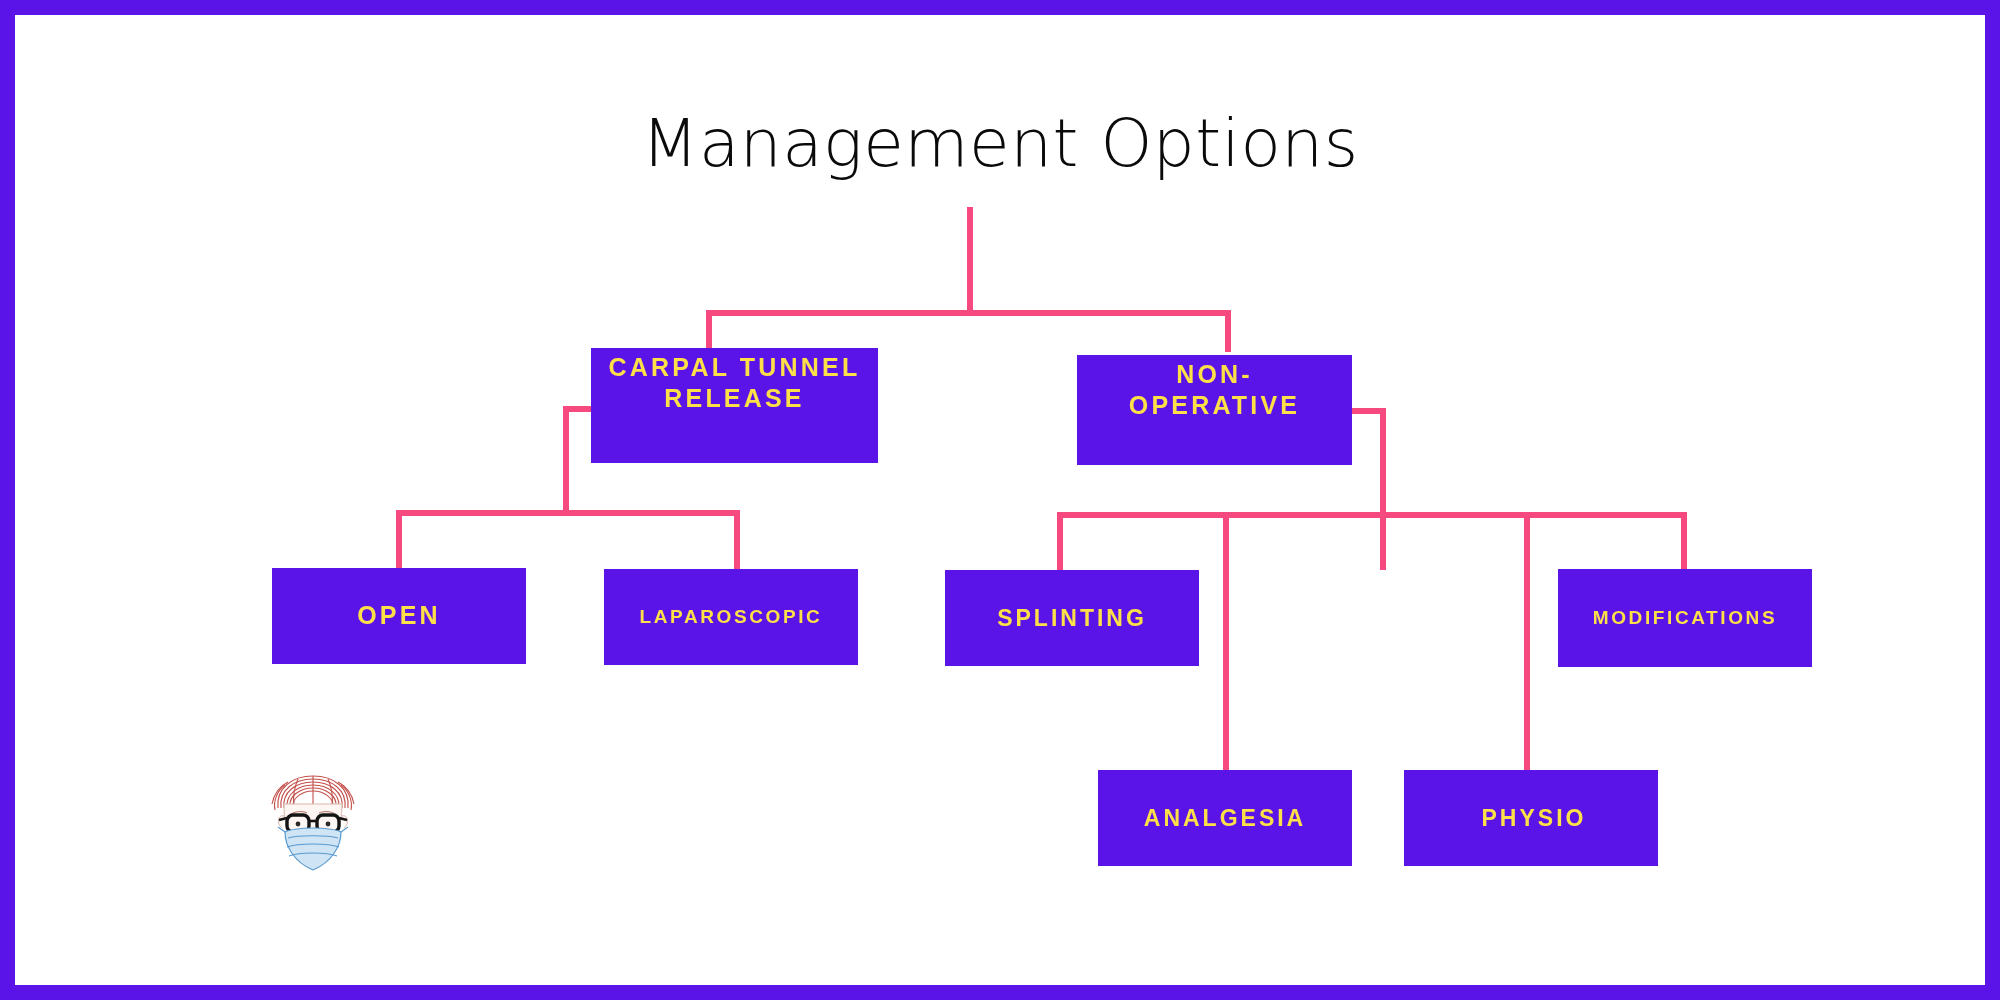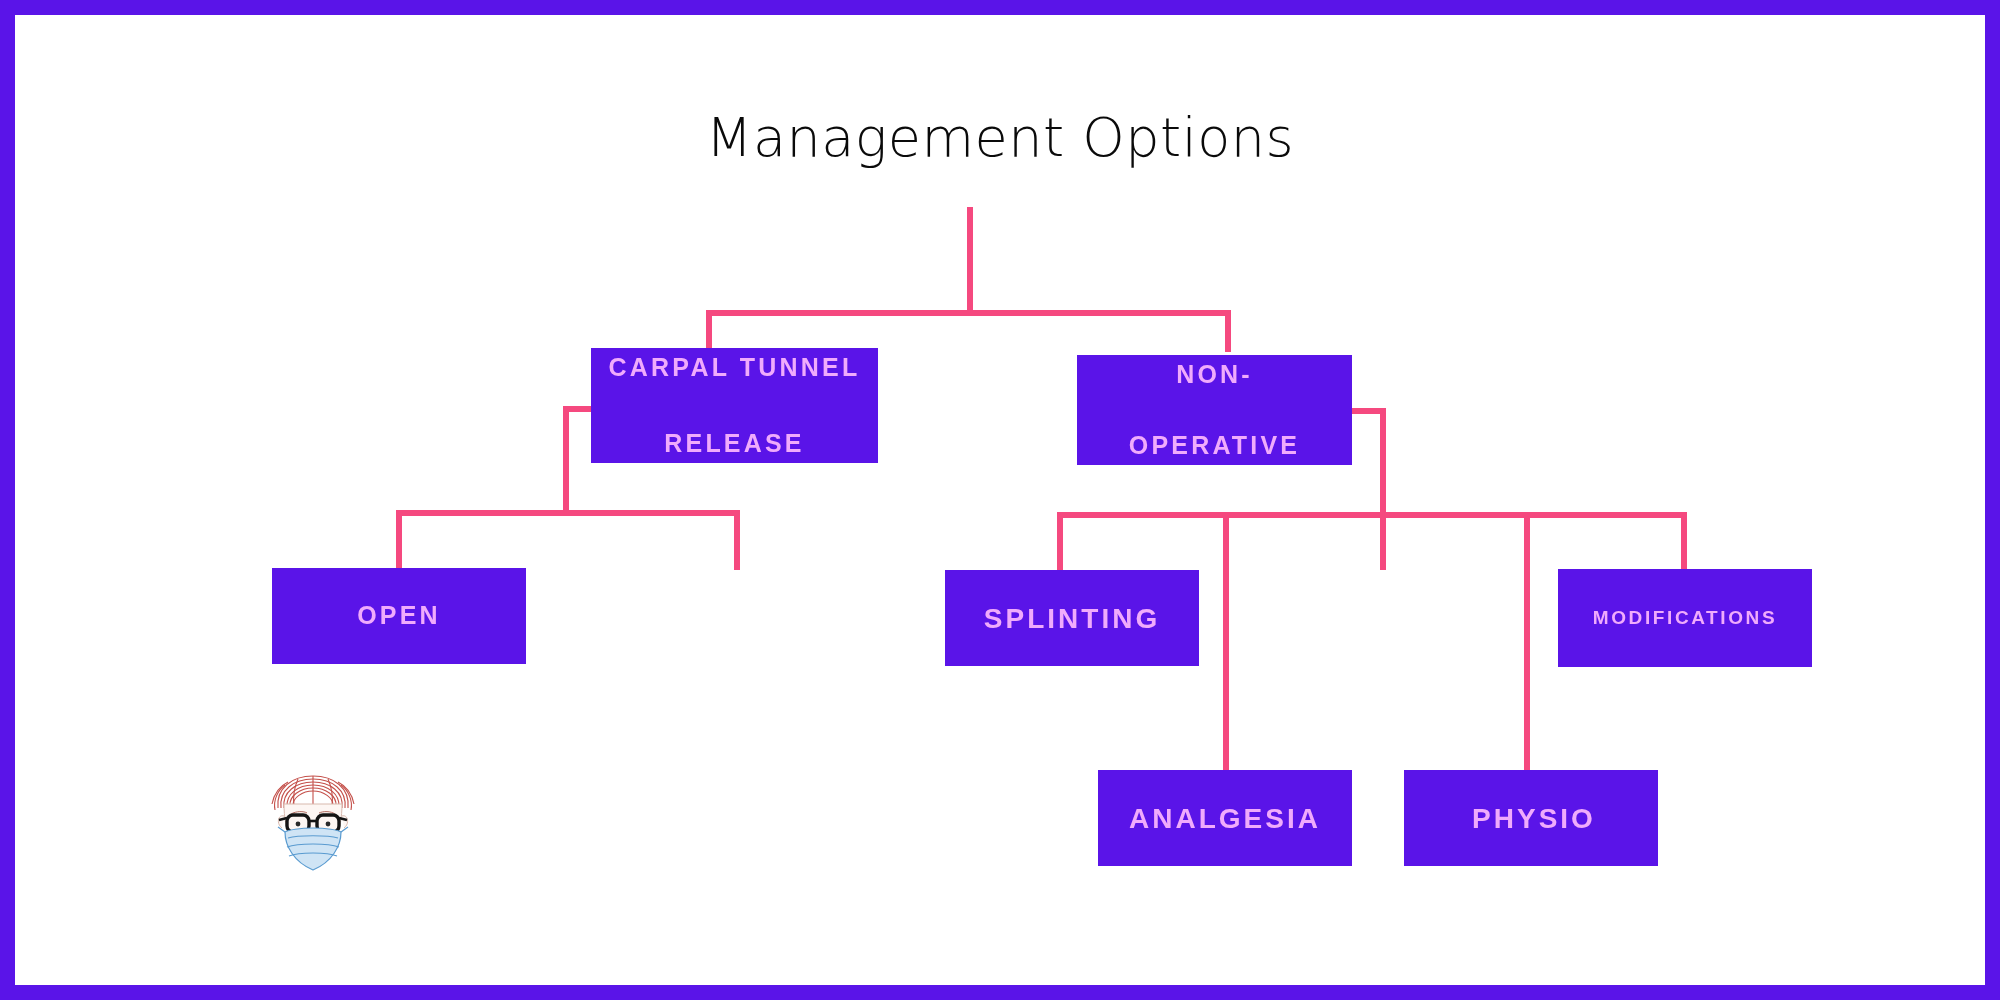--- a/index.html
+++ b/index.html
@@ -24,50 +24,50 @@
     border: 15px solid #5a14e8;
     pointer-events: none;
   }
   #title {
     position: absolute;
     left: 0;
     top: 108px;
     width: 2000px;
     text-align: center;
     font-family: "DejaVu Sans", "Liberation Sans", sans-serif;
-    font-size: 54px;
+    font-size: 66px;
     font-weight: 300;
     letter-spacing: 0.5px;
     color: #0a0a0a;
     line-height: 1.1;
     white-space: nowrap;
   }
   
   .ln {
     position: absolute;
     background: #f5497f;
   }
   
   .node {
     position: absolute;
     background: #5a14e8;
-    color: #f0abfc;
+    color: #fde047;
     display: flex;
     align-items: center;
-    justify-content: space-between;
+    justify-content: flex-start;
     text-align: center;
     font-weight: 700;
     text-transform: uppercase;
     box-sizing: border-box;
     padding: 4px 10px;
   }
   .node span { display: block; width: 100%; }
 
   .t-lg  { font-size: 25px; letter-spacing: 3.2px; line-height: 1.25; }
-  .t-md  { font-size: 28px; letter-spacing: 3.0px; line-height: 1.25; }
+  .t-md  { font-size: 23px; letter-spacing: 3.0px; line-height: 1.25; }
   .t-sm  { font-size: 19px; letter-spacing: 2.6px; line-height: 1.25; }
 
   
   #avatar {
     position: absolute;
     left: 258px;
     top: 770px;
     width: 110px;
     height: 115px;
   }
@@ -114,20 +114,23 @@
 
   <div class="node t-lg" style="left:1077px; top:355px; width:275px; height:110px; flex-direction:column;">
     <span>NON-</span>
     <span>OPERATIVE</span>
   </div>
 
   <div class="node t-lg" style="left:272px; top:568px; width:254px; height:96px;">
     <span>OPEN</span>
   </div>
 
+  <div class="node t-sm" style="left:604px; top:569px; width:254px; height:96px;">
+    <span>LAPAROSCOPIC</span>
+  </div>
 
   <div class="node t-md" style="left:945px; top:570px; width:254px; height:96px;">
     <span>SPLINTING</span>
   </div>
 
 
   <div class="node t-sm" style="left:1558px; top:569px; width:254px; height:98px;">
     <span>MODIFICATIONS</span>
   </div>
 

